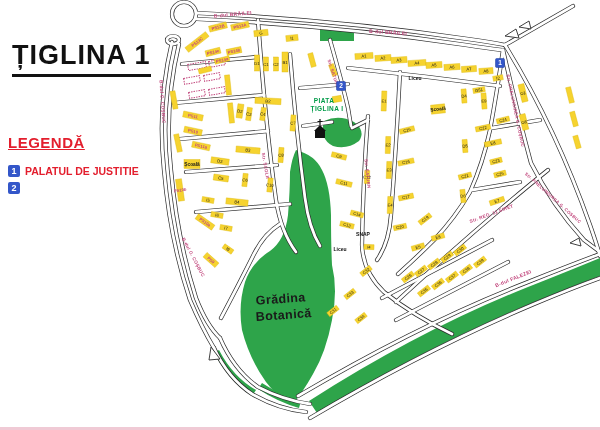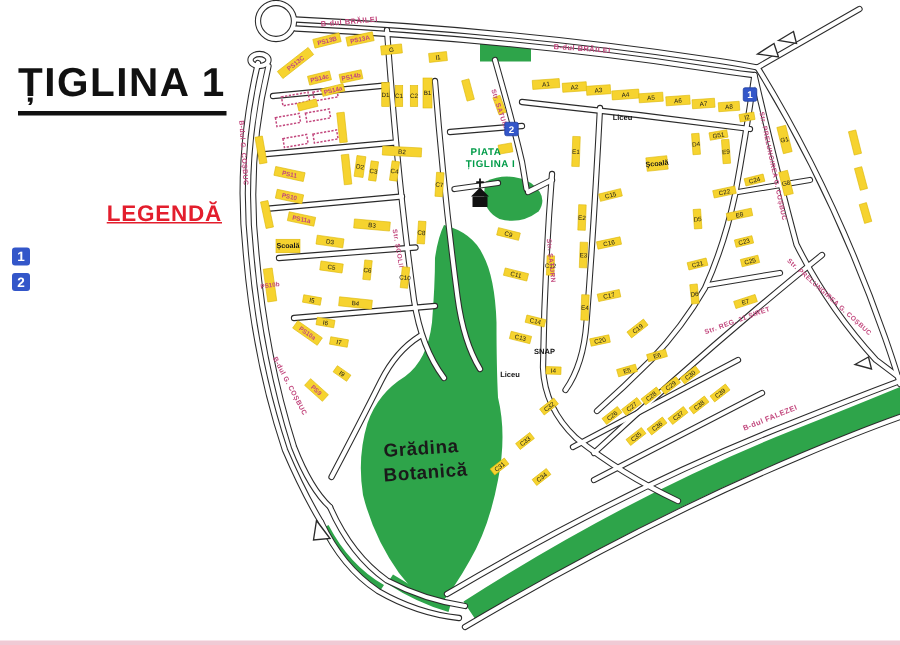--- a/index.html
+++ b/index.html
@@ -1,40 +1,41 @@
 <!DOCTYPE html>
 <html><head>
 <meta charset="utf-8">
 <style>
   html,body{margin:0;padding:0;background:#ffffff;}
   .stage{position:relative;width:600px;height:430px;background:#fff;overflow:hidden;
          font-family:"Liberation Sans", sans-serif;}
   .title{position:absolute;left:12px;top:40px;font-size:27px;font-weight:bold;
          letter-spacing:1px;color:#111;border-bottom:3px solid #111;padding-bottom:3px;}
   .legend{position:absolute;left:8px;top:134px;width:140px;}
-  .legend-heading{font-size:15px;font-weight:bold;color:#e31e2d;text-align:right;
+  .legend-heading{font-size:15px;font-weight:bold;color:#e31e2d;text-align:left;
                   text-decoration:underline;letter-spacing:.5px;margin-bottom:14px;}
   .legend-row{display:flex;align-items:center;gap:5px;margin-bottom:5px;}
   .legend-num{width:12px;height:12px;background:#3356c9;color:#fff;font-size:9px;
               font-weight:bold;display:flex;align-items:center;justify-content:center;
               border-radius:2px;flex:0 0 auto;}
   .legend-label{font-size:10.5px;font-weight:bold;color:#e31e2d;white-space:nowrap;}
   .map-svg{position:absolute;left:0;top:0;}
   .scanline{position:absolute;left:0;bottom:0;width:100%;height:3px;background:#e8aebe;opacity:.65;}
 </style>
 </head>
 <body>
 
 <div class="stage">
   <div class="title">ȚIGLINA 1</div>
 
   <div class="legend">
     <div class="legend-heading">LEGENDĂ</div>
     <div class="legend-row">
       <span class="legend-num">1</span>
+      <span class="legend-label">PALATUL DE JUSTITIE</span>
     </div>
     <div class="legend-row">
       <span class="legend-num">2</span>
     </div>
   </div>
 
   <svg class="map-svg" width="600" height="430" viewBox="0 0 600 430">
       <g>
         <path d="M320,29 h34 v12 h-34 Z" fill="#2ea44a"></path>
         <path d="M324,121 Q339,114 354,122 Q366,131 359,141 Q347,150 333,146 Q319,139 324,121 Z" fill="#2ea44a"></path>

